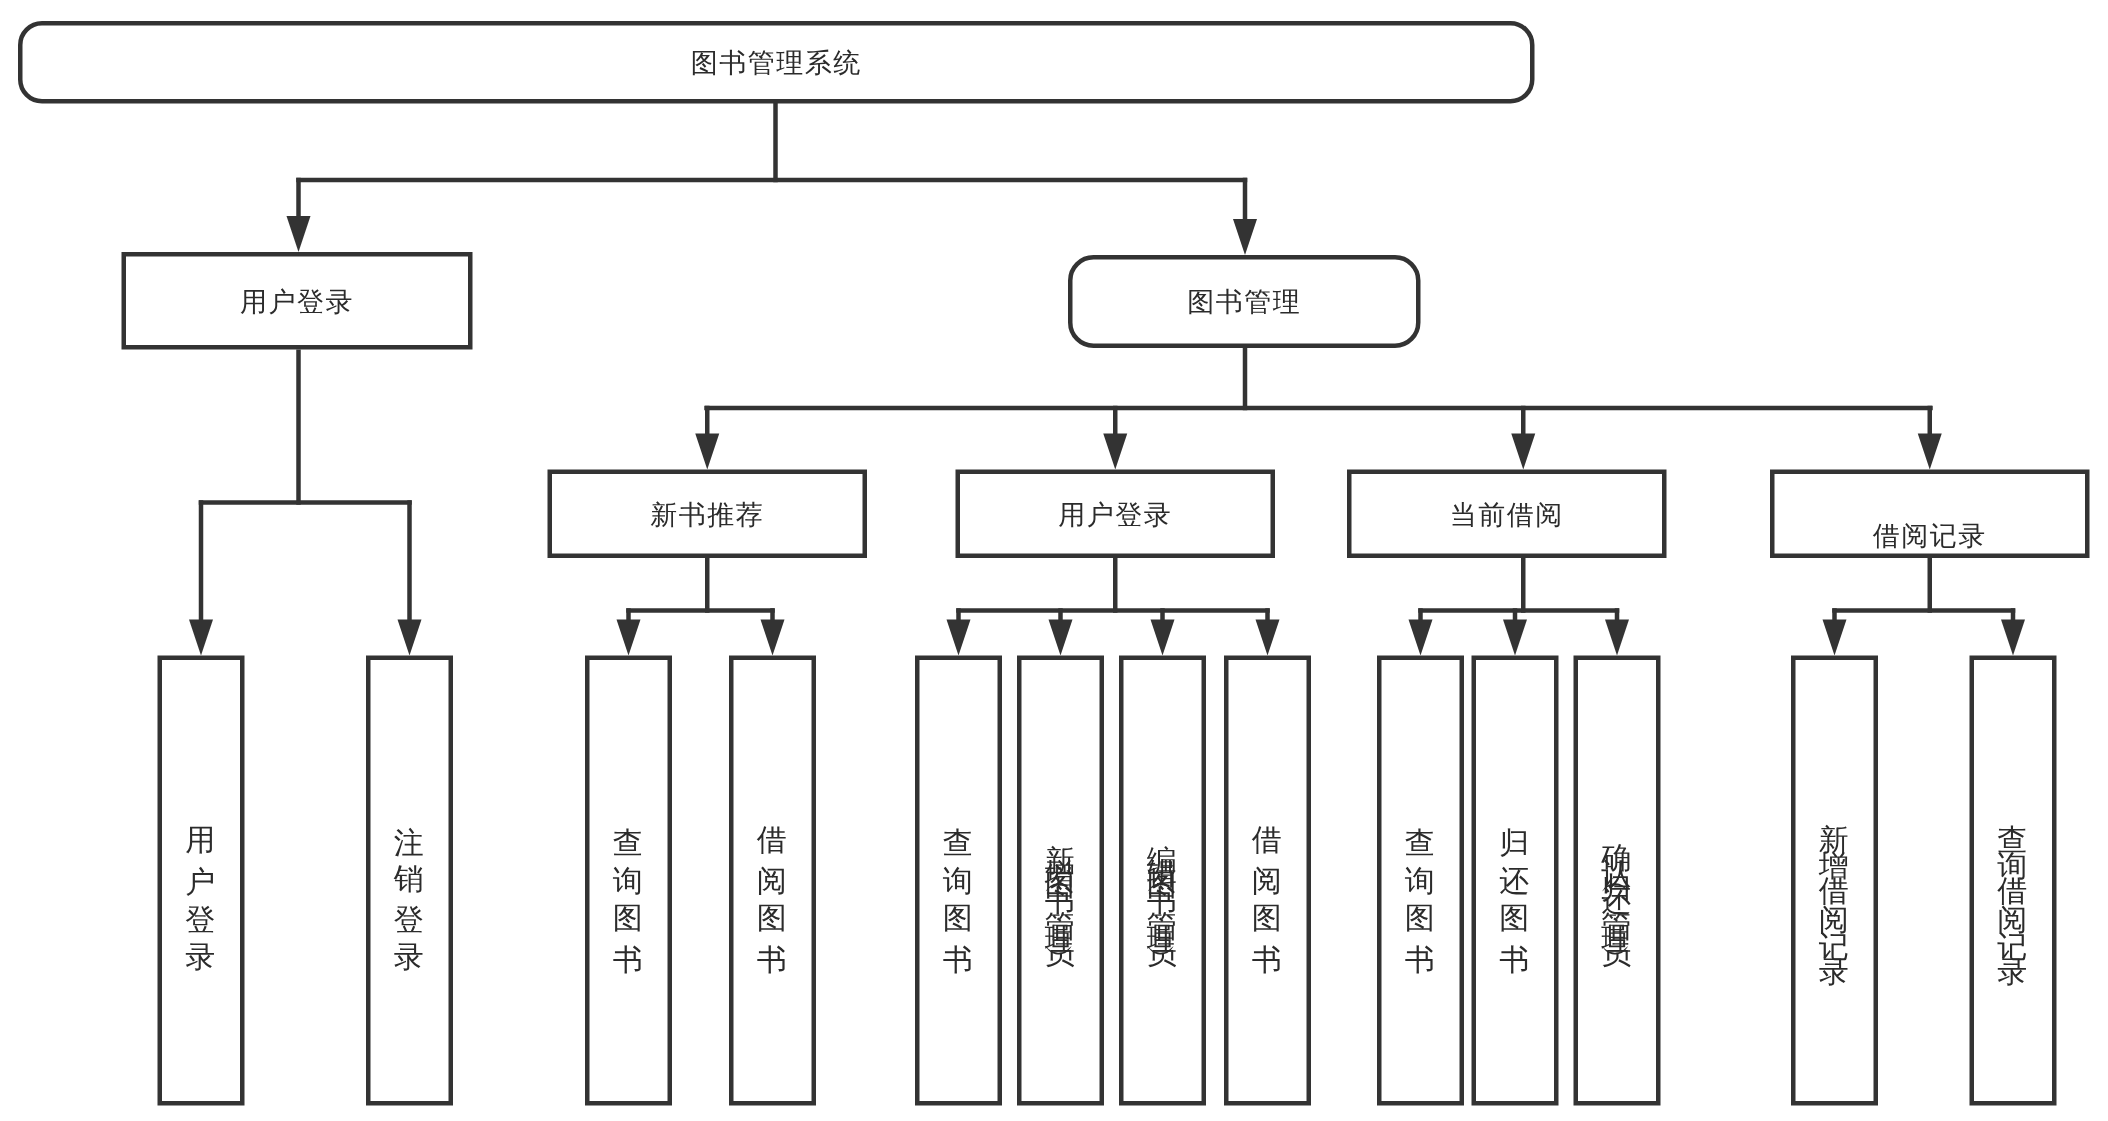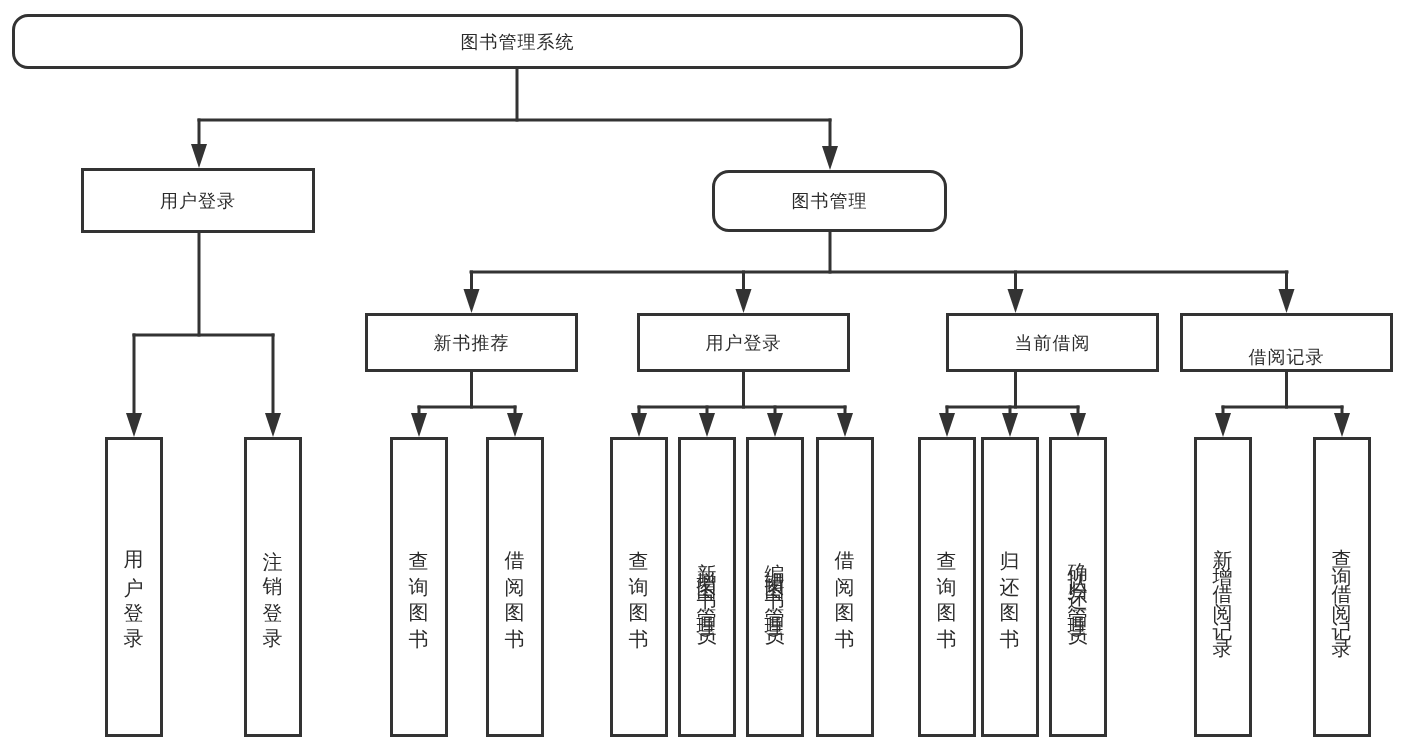--- a/index.html
+++ b/index.html
@@ -33,21 +33,21 @@
     align-items: center;
     justify-content: center;
     color: #2b2b2b;
     z-index: 2;
   }
   .hlabel { font-size: 18px; letter-spacing: 1px; white-space: nowrap; }
   .root  { left: 12px;  top: 14px;  width: 1011px; height: 55px; border-radius: 16px; }
   .l2a   { left: 81px;  top: 168px; width: 234px;  height: 65px; }
   .l2b   { left: 712px; top: 170px; width: 235px;  height: 62px; border-radius: 17px; }
   .l3    { top: 313px; width: 213px; height: 59px; }
-  .l3a { left: 365px; }  .l3b { left: 637px; }  .l3c { left: 946px; text-align: right; }  .l3d { left: 1180px; align-items: flex-end; }
+  .l3a { left: 365px; }  .l3b { left: 637px; }  .l3c { left: 898px; text-align: right; }  .l3d { left: 1180px; align-items: flex-end; }
   .leaf  { top: 437px; width: 58px; height: 300px; }
   .vt {
     writing-mode: vertical-rl;
     text-orientation: mixed;
     font-size: 20px;
     color: #2b2b2b;
     line-height: 1;
   }
   .sp-wide  { letter-spacing: 26px; }
   .sp-mid   { letter-spacing: 18px; }

